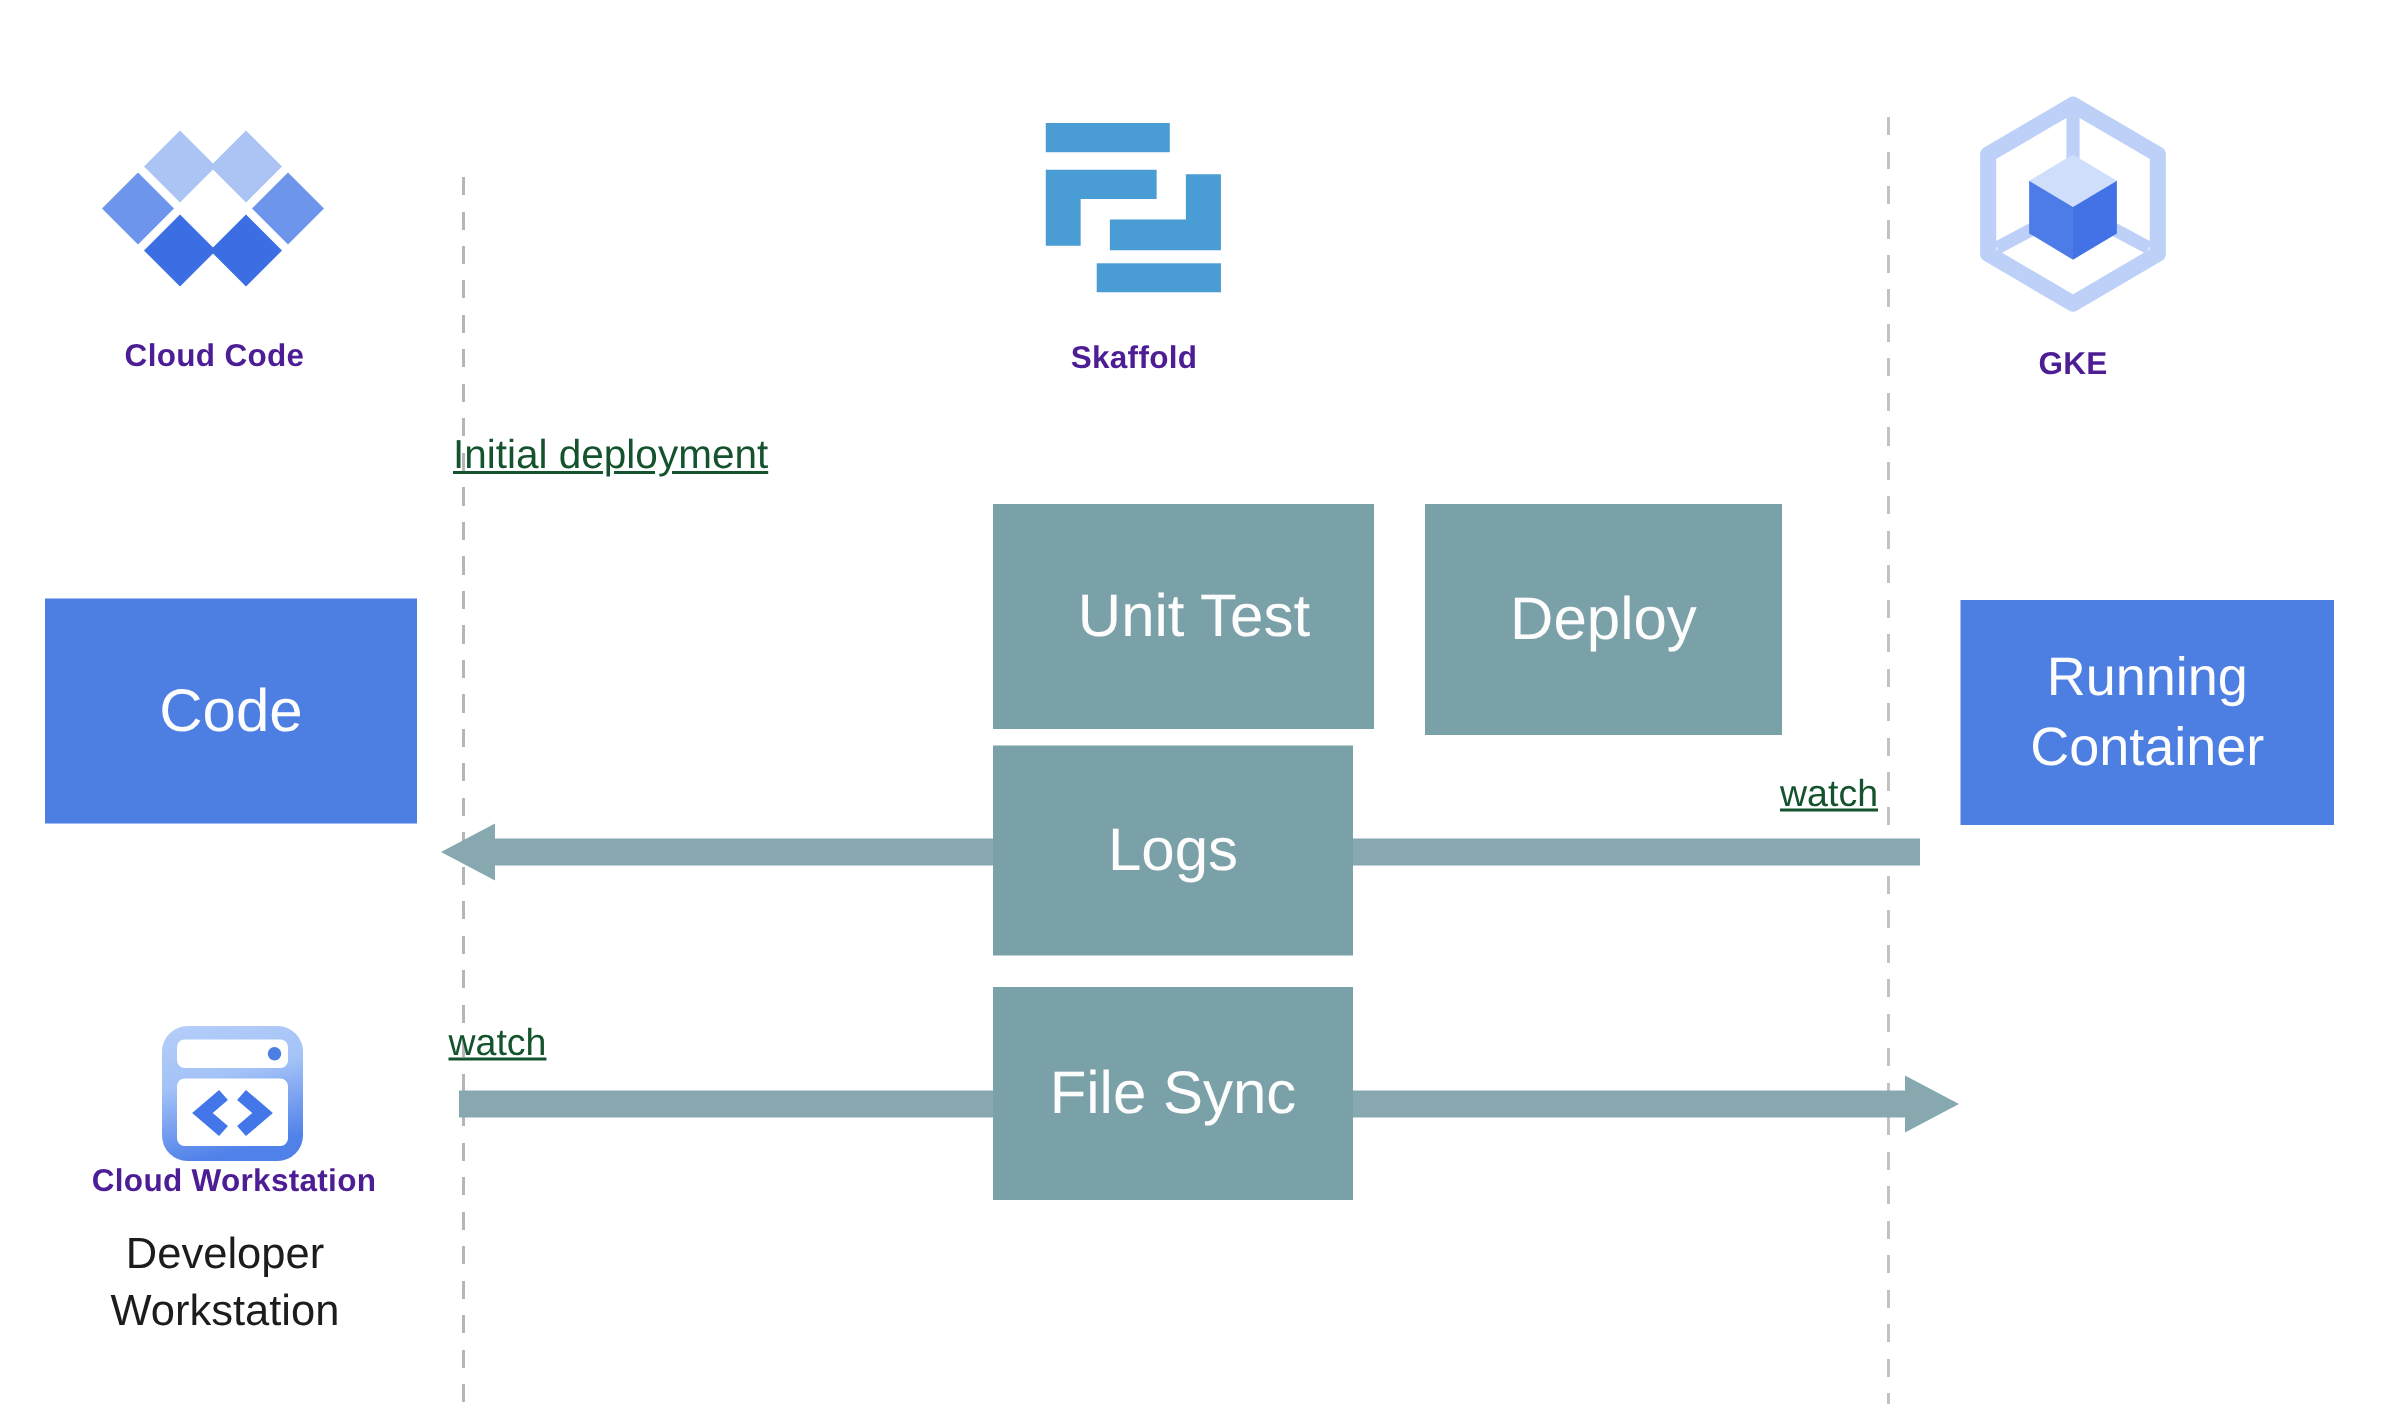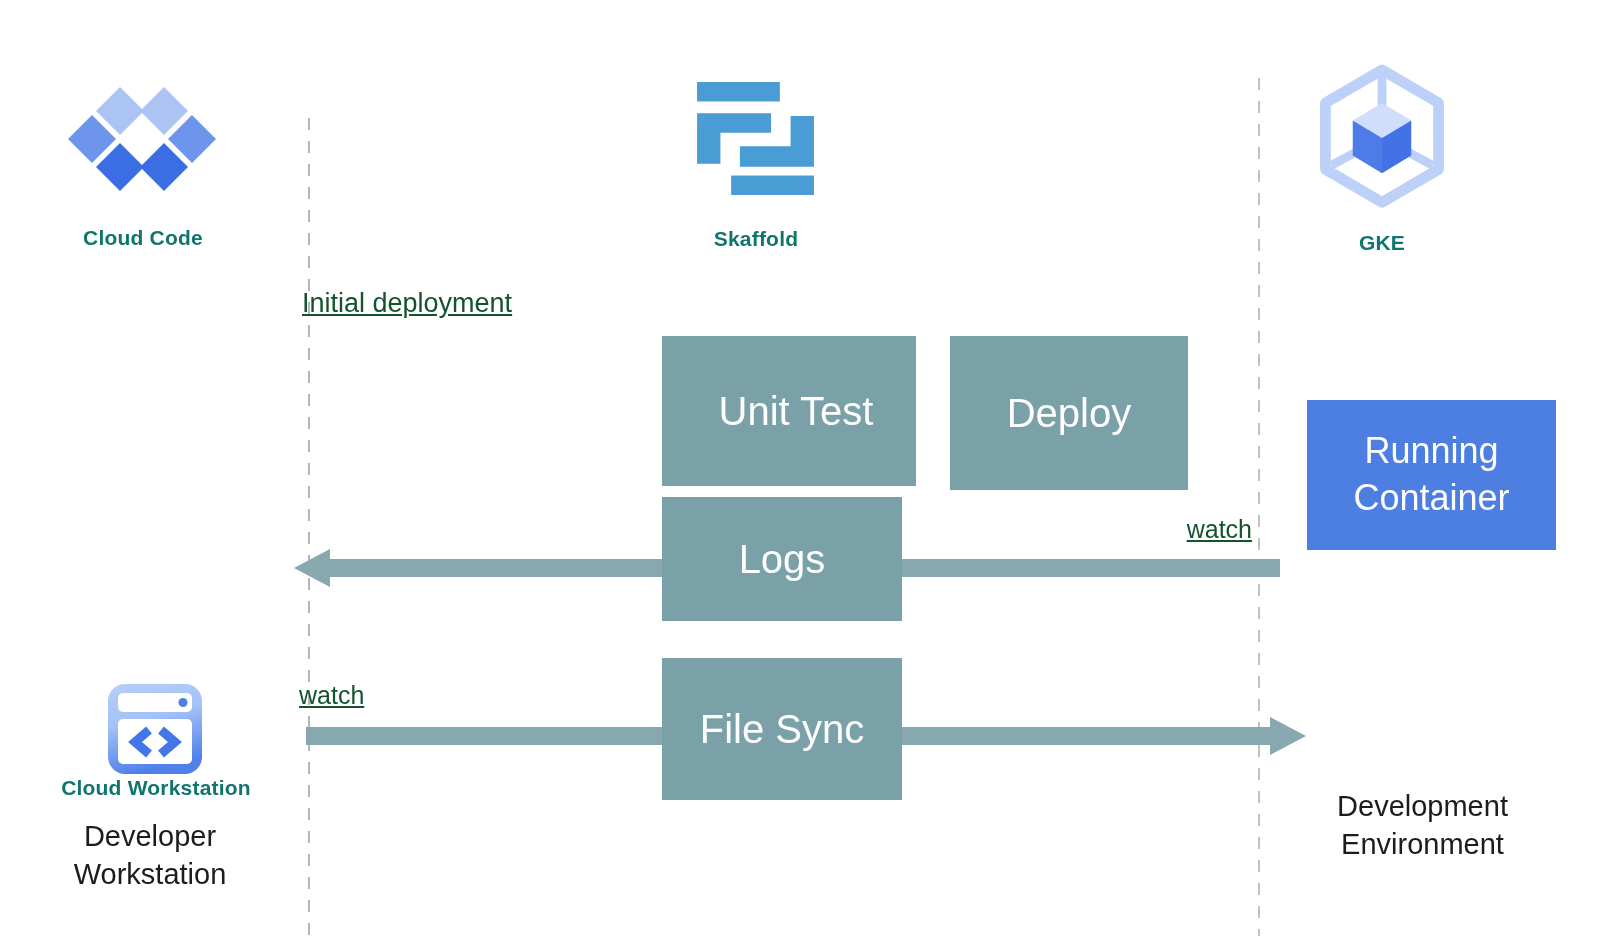--- a/index.html
+++ b/index.html
@@ -20,32 +20,32 @@
   .box{
     position:absolute;display:flex;align-items:center;justify-content:center;
     color:#fdfdfd;text-align:center;z-index:2;
   }
   .box.teal{background:#7ba1a8;font-size:40px;}
   .box.blue{background:#4d7fe2;font-size:40px;}
   .box.code{left:30px;top:399px;width:248px;height:150px;}
   .box.build{left:370px;top:336px;width:248px;height:150px;}
   .box.unit-test{left:662px;top:336px;width:240px;height:150px;padding-left:14px;}
   .box.deploy{left:950px;top:336px;width:238px;height:154px;}
-  .box.logs{left:662px;top:497px;width:240px;height:124px;}
+  .box.logs{left:662px;top:497px;width:240px;height:140px;}
   .box.file-sync{left:662px;top:658px;width:240px;height:142px;}
   .box.running-container{left:1307px;top:400px;width:249px;height:150px;font-size:36px;line-height:1.3;padding:0 28px;box-sizing:border-box;}
   
   .shaft{position:absolute;height:18px;background:#87a8af;z-index:1;}
   .shaft.stream{left:326px;top:559px;width:954px;}
   .shaft.watch{left:306px;top:727px;width:964px;}
   .head{position:absolute;width:0;height:0;z-index:1;}
   .head.stream{left:294px;top:549px;border-top:19px solid transparent;border-bottom:19px solid transparent;border-right:36px solid #87a8af;}
   .head.watch{left:1270px;top:717px;border-top:19px solid transparent;border-bottom:19px solid transparent;border-left:36px solid #87a8af;}
   
-  .icon-label{position:absolute;color:#0f766e;font-weight:bold;font-size:21px;text-align:center;letter-spacing:0.2px;}
+  .icon-label{position:absolute;color:#4c1d95;font-weight:bold;font-size:21px;text-align:center;letter-spacing:0.2px;}
   .annot{position:absolute;color:#14532d;font-size:27px;text-decoration:underline;}
   .annot.small{font-size:25px;}
   .caption{position:absolute;color:#1c1c1c;font-size:29px;line-height:1.32;text-align:center;}
 </style>
 </head>
 <body>
 
 <div class="canvas">
 
   <div class="dash left"></div>
@@ -79,20 +79,23 @@
       <line x1="122" y1="106" x2="94" y2="91"></line>
     </g>
     <path d="M70,42 L100,60 L70,78 L40,60 Z" fill="#cfdffb"></path>
     <path d="M40,60 L70,78 L70,114 L40,96 Z" fill="#4d7ce9"></path>
     <path d="M100,60 L70,78 L70,114 L100,96 Z" fill="#4372e7"></path>
   </svg>
   <div class="icon-label" style="left:1272px;top:231px;width:220px;">GKE</div>
 
   <div class="annot" style="left:302px;top:288px;">Initial deployment</div>
 
+  <div class="box blue code">
+    <span>Code</span>
+  </div>
   <div class="box teal unit-test">
     <span>Unit Test</span>
   </div>
   <div class="box teal deploy">
     <span>Deploy</span>
   </div>
   <div class="box teal logs">
     <span>Logs</span>
   </div>
   <div class="box teal file-sync">
@@ -121,15 +124,14 @@
     <rect x="0" y="0" width="94" height="90" rx="17" fill="url(#cwg)"></rect>
     <rect x="10" y="9" width="74" height="19" rx="5" fill="#ffffff"></rect>
     <circle cx="75" cy="18.5" r="4.5" fill="#4d7ee2"></circle>
     <rect x="10" y="35" width="74" height="45" rx="5" fill="#ffffff"></rect>
     <path d="M41,46 L27,58 L41,70" stroke="#4376e8" stroke-width="9" fill="none"></path>
     <path d="M53,46 L67,58 L53,70" stroke="#4376e8" stroke-width="9" fill="none"></path>
   </svg>
   <div class="icon-label" style="left:36px;top:776px;width:240px;">Cloud Workstation</div>
 
   <div class="caption" style="left:35px;top:817px;width:230px;">Developer Workstation</div>
-  <div class="caption" style="left:1295px;top:787px;width:255px;">Development Environment</div>
 
 </div>
 
 </body></html>

